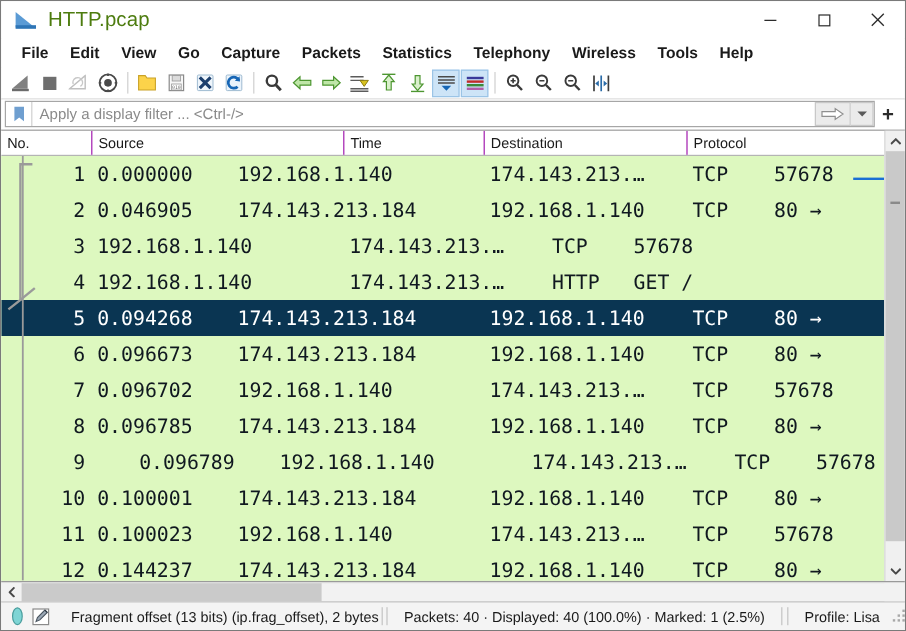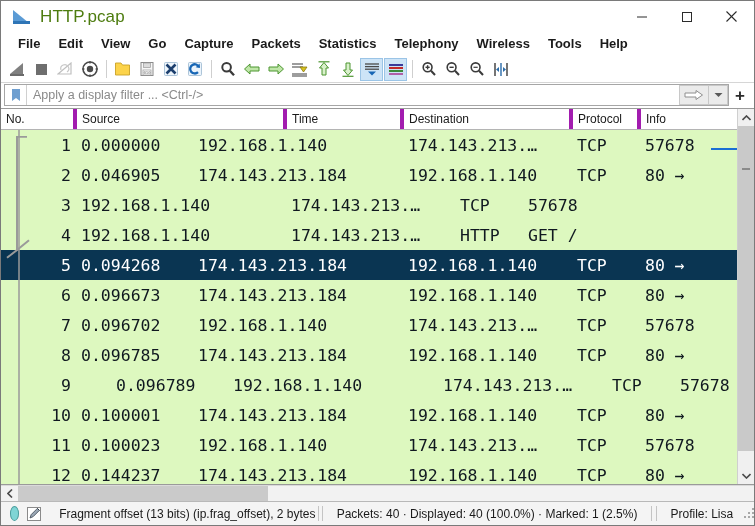--- a/index.html
+++ b/index.html
@@ -164,21 +164,21 @@
   .hdr-row {
     display: flex;
     height: 21px; min-height: 21px;
     background: #ffffff;
     border-bottom: 1px solid #b4b4b4;
     font-size: 12px;
     color: #1a1a1a;
   }
   .hdr-cell {
     padding: 3px 0 0 5px;
-    border-right: 4px solid #a21caf;
+    border-right: 1px solid #a21caf;
     overflow: hidden;
     white-space: nowrap;
   }
   .hdr-cell:last-child { border-right: none; }
 
   .rows {
     flex: 1;
     background: #d9f4bc;
     position: relative;
     overflow: hidden;
@@ -543,21 +543,20 @@
 
   <div class="packet-area">
     <div class="plist-wrap">
 
       <div class="hdr-row">
         <div class="hdr-cell" style="width:76px">No.</div>
         <div class="hdr-cell" style="width:210px">Source</div>
         <div class="hdr-cell" style="width:117px">Time</div>
         <div class="hdr-cell" style="width:169px">Destination</div>
         <div class="hdr-cell" style="width:68px">Protocol</div>
-        <div class="hdr-cell" style="width:80px">Info</div>
       </div>
 
       <div class="rows" id="rows-container">
 
       <div class="row">
             <div class="cell c-no" style="width: 76px; min-width: 76px;">1</div>
             <div class="cell c-time" style="width: 117px; min-width: 117px;">0.000000</div>
             <div class="cell c-src" style="width: 210px; min-width: 210px;">192.168.1.140</div>
             <div class="cell c-dst" style="width: 169px; min-width: 169px;">174.143.213.…</div>
             <div class="cell c-proto" style="width: 68px; min-width: 68px;">TCP</div>

